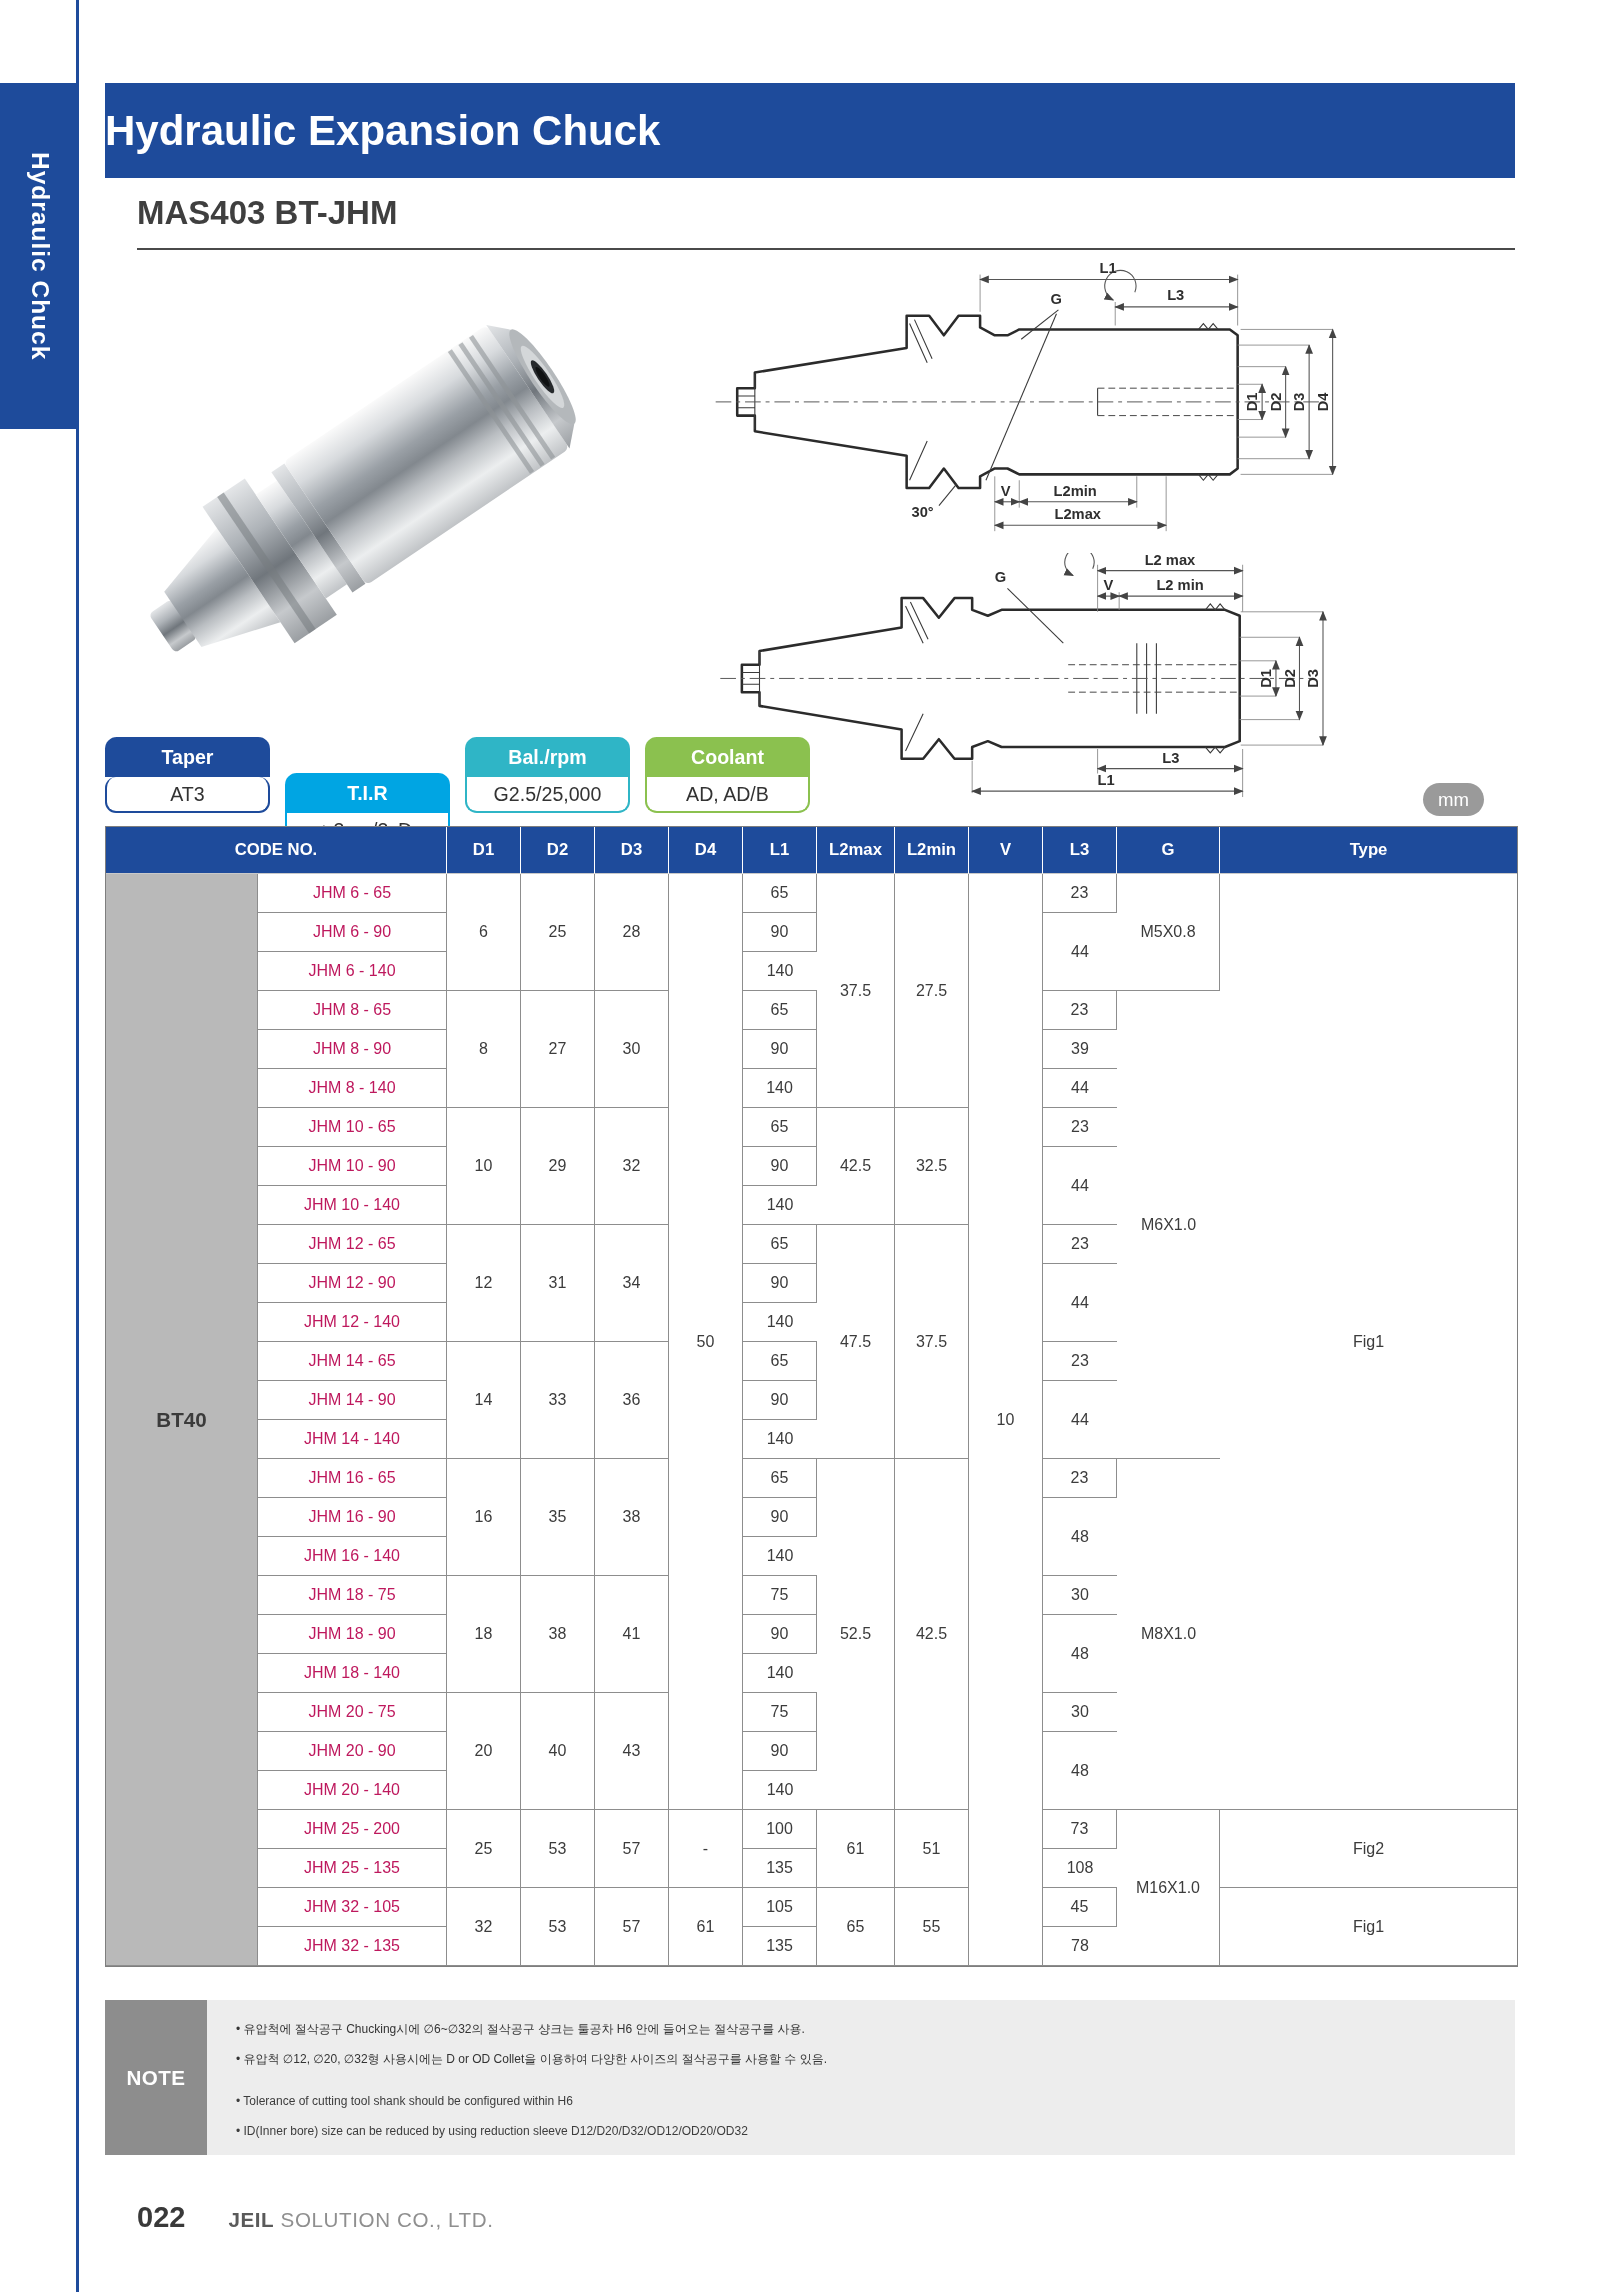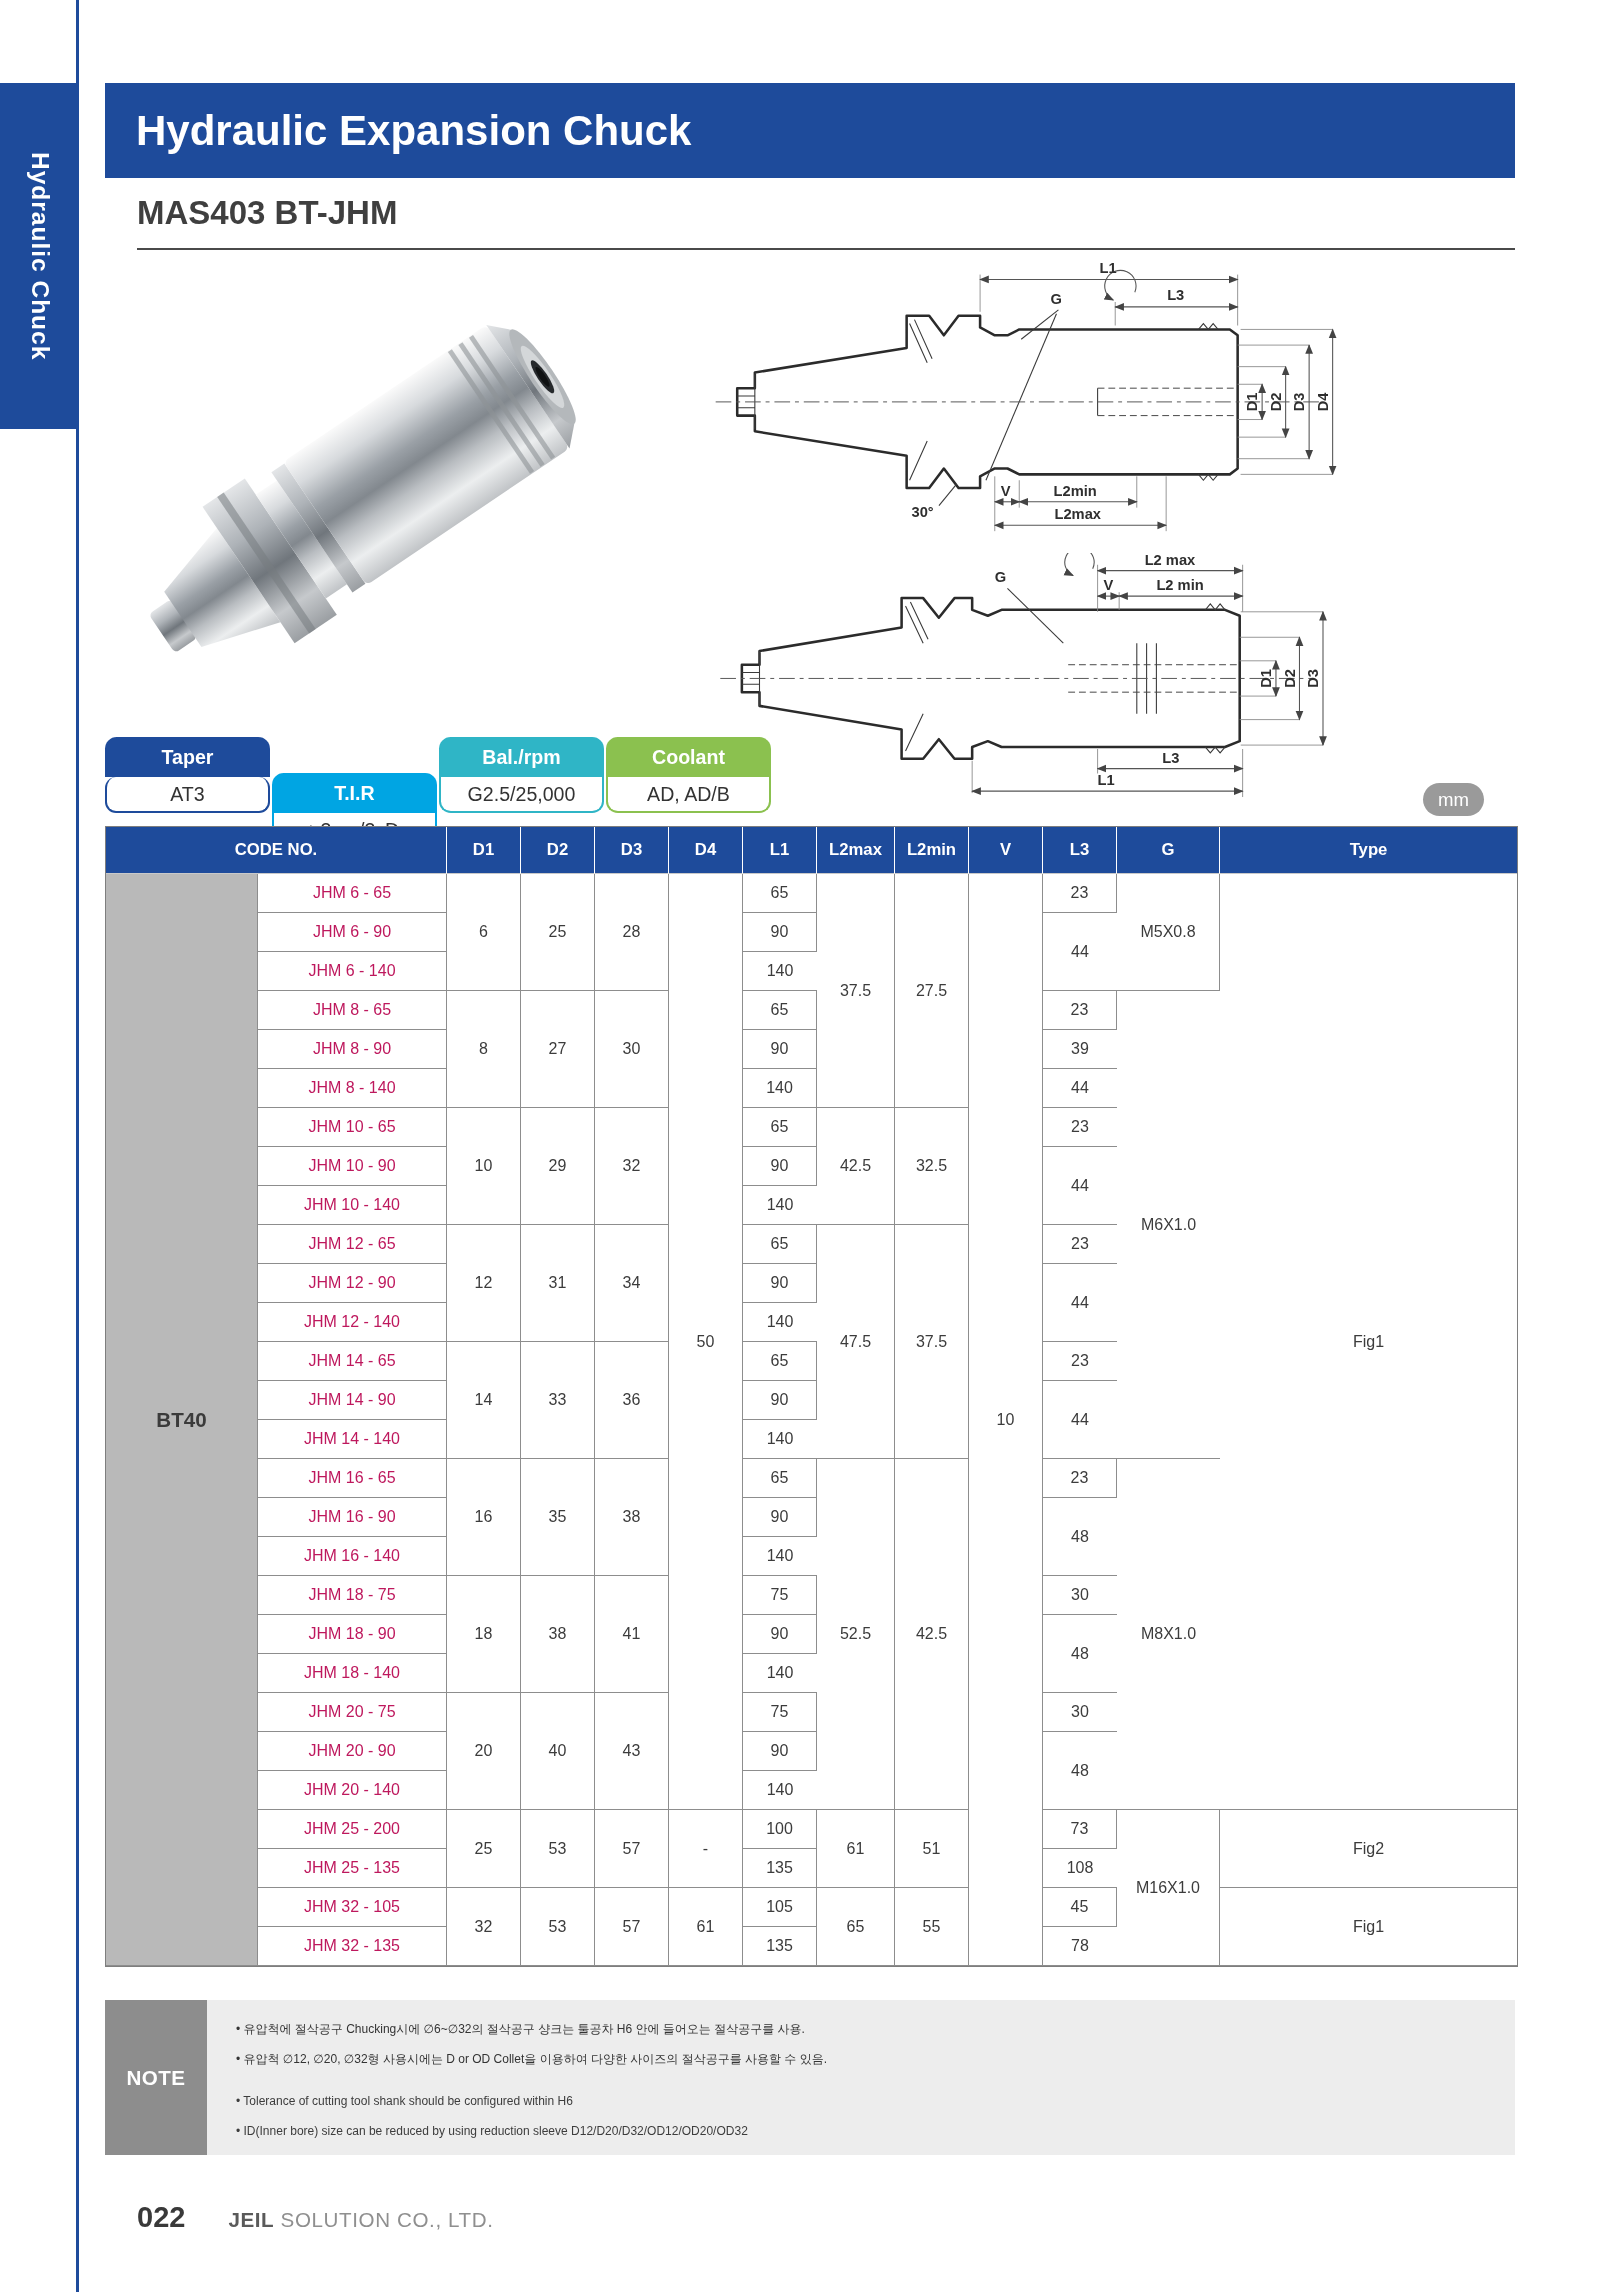--- a/index.html
+++ b/index.html
@@ -5,37 +5,37 @@
   html,body{margin:0;padding:0}
   body{width:1621px;height:2293px;position:relative;background:#fff;
        font-family:"Liberation Sans",sans-serif;color:#3c3c3c;overflow:hidden}
   
   .side-line{position:absolute;left:76px;top:0;width:2.9px;height:2293px;background:#1E4B9B}
   .side-tab{position:absolute;left:0;top:83px;width:79px;height:346px;background:#1E4B9B;
             color:#fff;display:flex;align-items:center;justify-content:center;
             writing-mode:vertical-rl;font-size:24.5px;font-weight:bold;letter-spacing:1px}
   
   .titlebar{position:absolute;left:105px;top:83px;width:1410px;height:95px;background:#1E4B9B;
-            color:#fff;display:flex;align-items:center;padding-left:31px;box-sizing:border-box;
+            color:#fff;display:flex;align-items:center;box-sizing:border-box;
             font-size:42px;font-weight:bold}
   .subtitle{position:absolute;left:137px;top:194px;width:1378px;box-sizing:border-box;
             font-size:33px;font-weight:bold;color:#3f3f3f;padding-bottom:15.7px;
             border-bottom:2px solid #4a4a4a}
   
   .fig-svg{position:absolute}
   .dim{stroke:#555;stroke-width:1.1;fill:none}
   .ext{stroke:#8a8a8a;stroke-width:0.9;fill:none}
   .sil{stroke:#2b2b2b;stroke-width:2.6;fill:#fff;stroke-linejoin:round}
   .thin{stroke:#3a3a3a;stroke-width:1.1;fill:none}
   .cl{stroke:#555;stroke-width:1;stroke-dasharray:16 5 4 5;fill:none}
   .bore{stroke:#444;stroke-width:1;stroke-dasharray:7 4;fill:none}
   .dimtxt{font-size:15px;font-weight:bold;fill:#2f2f2f}
   .figlab{font-size:27px;font-weight:bold;fill:#8a8a8a}
   
-  .badges{position:absolute;left:105px;top:737px;display:flex;gap:2px}
+  .badges{position:absolute;left:105px;top:737px;display:flex;gap:15px}
   .badge{width:165px;border-radius:11.8px;background:#fff}
   .bh{height:40px;color:#fff;font-weight:bold;font-size:19.6px;display:flex;align-items:center;
       justify-content:center;border-radius:11.8px 11.8px 0 0}
   .bv{height:34px;border:2px solid;border-top:none;border-radius:0 0 11.8px 11.8px;display:flex;
       align-items:center;justify-content:center;font-size:19.6px;color:#333}
   .mm{position:absolute;left:1423px;top:783px;width:61px;height:33px;background:#9a9a9a;
       border-radius:16.7px;color:#fff;font-size:18.6px;display:flex;align-items:center;justify-content:center}
   
   .spec-wrap{position:absolute;left:105px;top:826px}
   table.spec{border-collapse:separate;border-spacing:0;table-layout:fixed;width:1410px;

